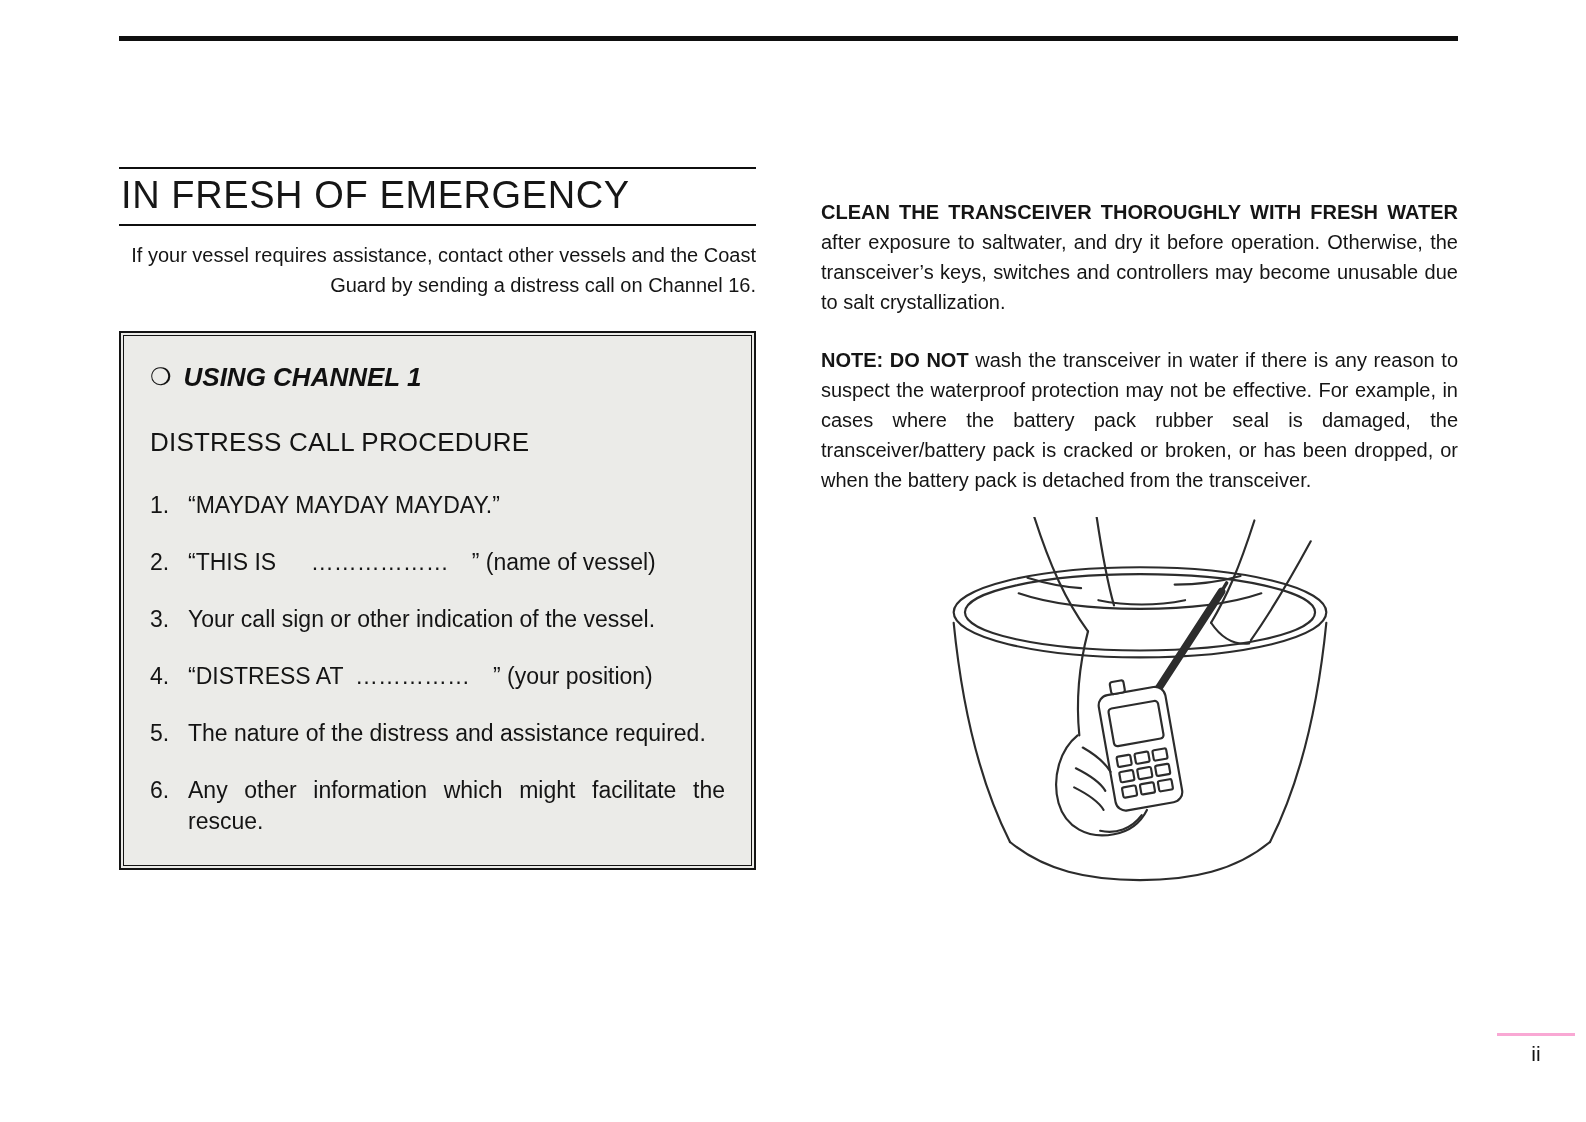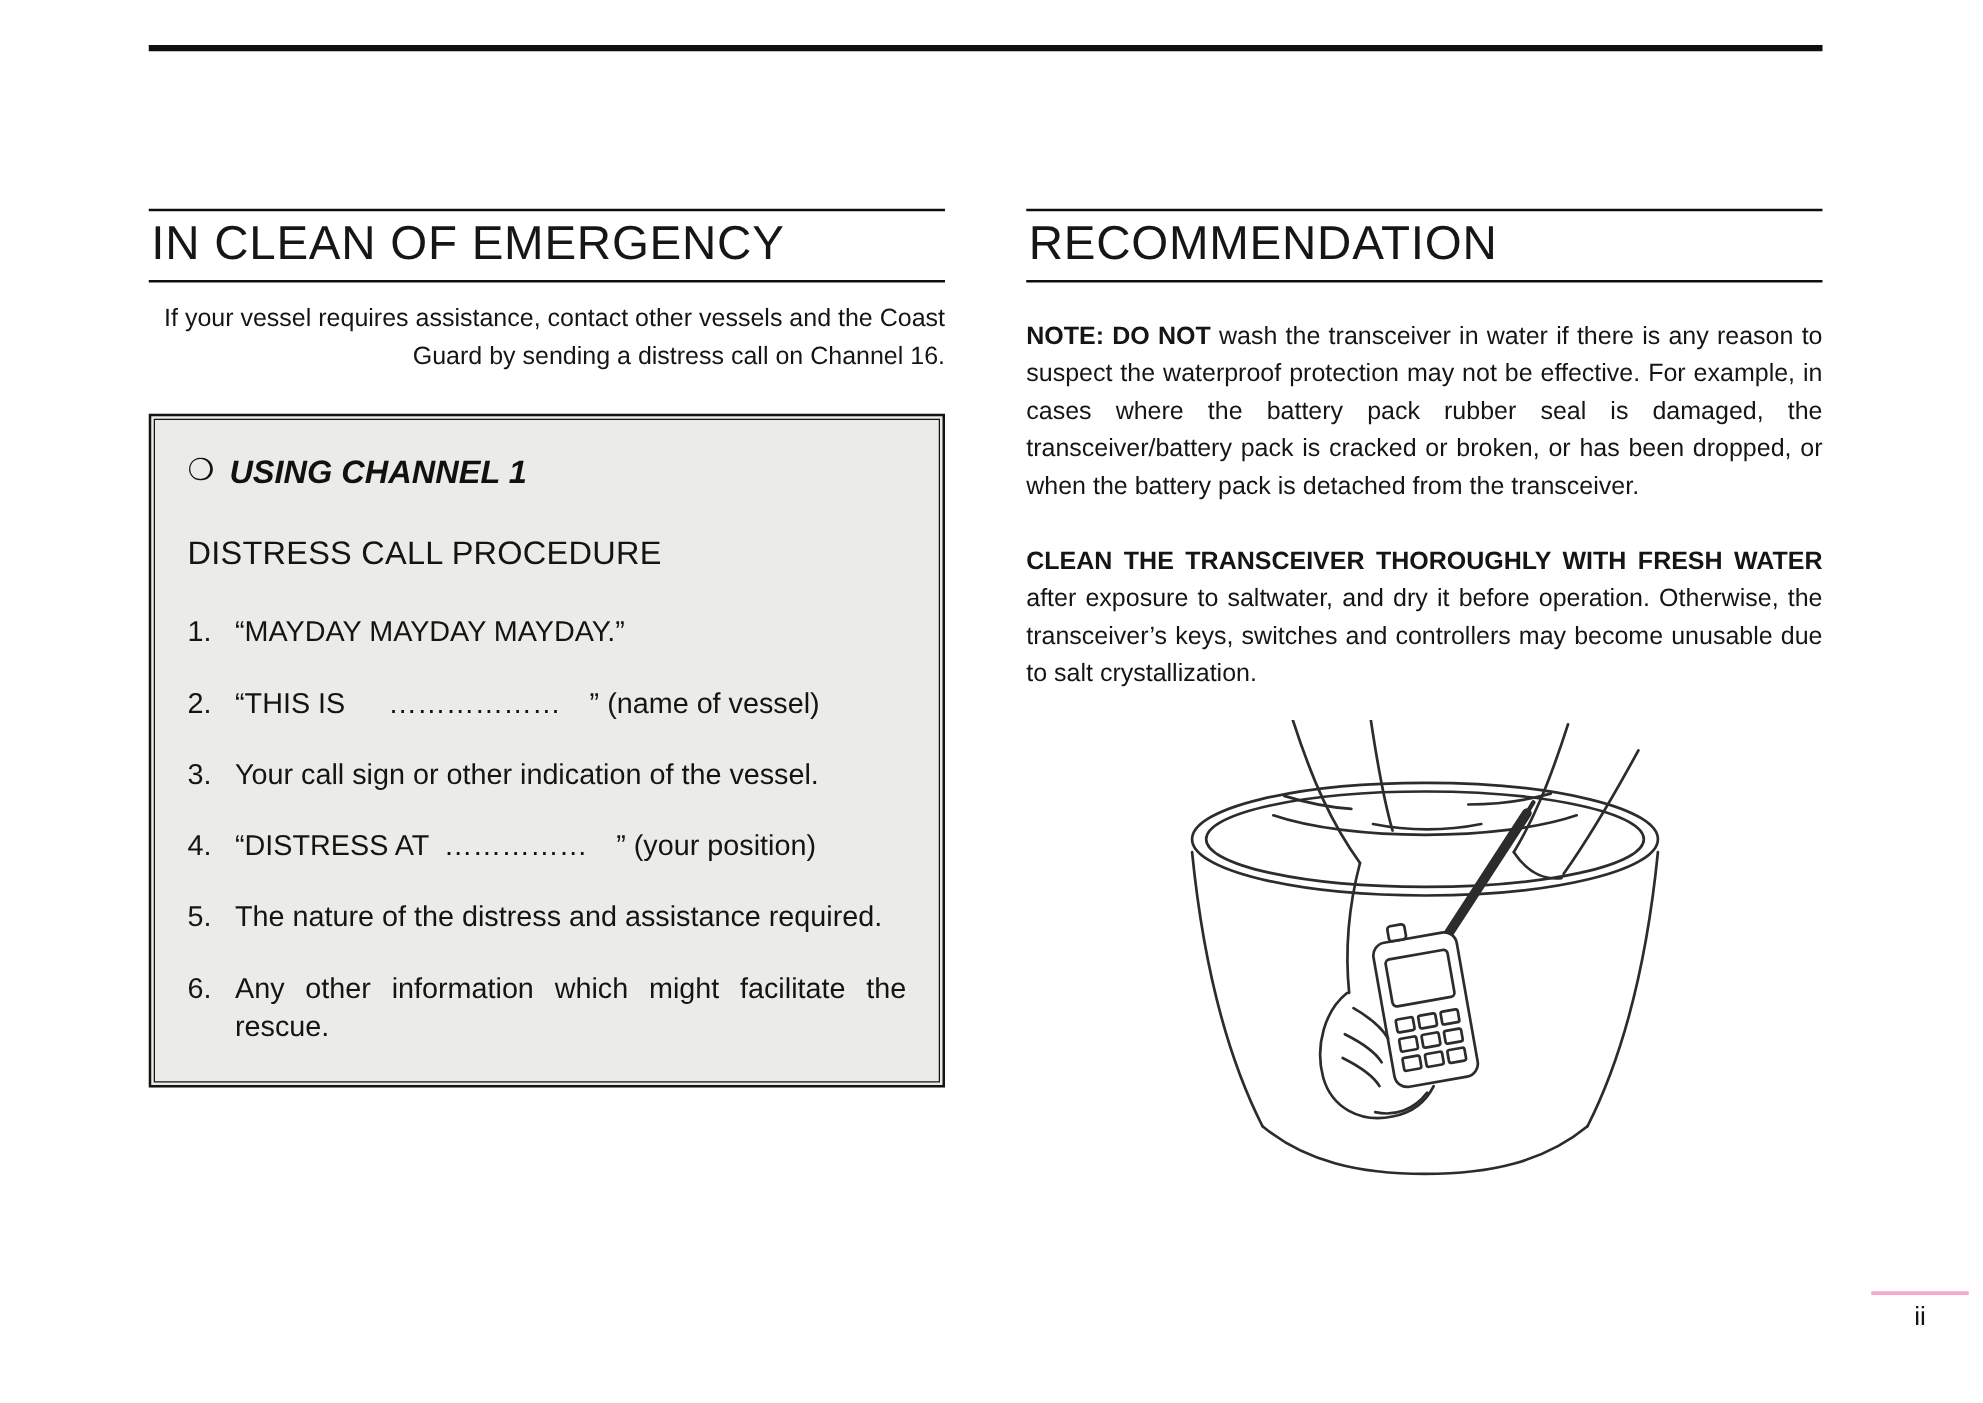--- a/index.html
+++ b/index.html
@@ -85,21 +85,21 @@
     text-align:center;
     font-size:21px; padding-top:6px; color:#141414;
   }
 </style>
 </head>
 <body>
 
 <div class="top-rule"></div>
 
 <div class="col col-left">
-  <h1 class="section-heading">IN CLEAN OF EMERGENCY</h1>
+  <h1 class="section-heading">IN FRESH OF EMERGENCY</h1>
 
   <p class="intro">If your vessel requires assistance, contact other vessels and the Coast Guard by sending a distress call on Channel 16.</p>
 
   <div class="distress-box">
     <div class="inner">
       <div class="box-sub">
         <span class="bullet">❍</span>
         <span>USING CHANNEL 1</span>
       </div>
 
@@ -129,25 +129,24 @@
         <div class="item">
           <span class="num">6.</span>
           <span class="txt">Any other information which might facilitate the rescue.</span>
         </div>
       </div>
     </div>
   </div>
 </div>
 
 <div class="col col-right">
-  <h1 class="section-heading">RECOMMENDATION</h1>
+
+  <p class="para"><b>CLEAN THE TRANSCEIVER THOROUGHLY WITH FRESH WATER</b><span> after exposure to saltwater, and dry it before operation. Otherwise, the transceiver’s keys, switches and controllers may become unusable due to salt crystallization.</span></p>
 
   <p class="para second"><b>NOTE: DO NOT</b><span> wash the transceiver in water if there is any reason to suspect the waterproof protection may not be effective. For example, in cases where the battery pack rubber seal is damaged, the transceiver/battery pack is cracked or broken, or has been dropped, or when the battery pack is detached from the transceiver.</span></p>
-
-  <p class="para"><b>CLEAN THE TRANSCEIVER THOROUGHLY WITH FRESH WATER</b><span> after exposure to saltwater, and dry it before operation. Otherwise, the transceiver’s keys, switches and controllers may become unusable due to salt crystallization.</span></p>
 
   <div class="figure-wrap">
     <svg width="520" height="390" viewBox="0 0 600 450">
       <g stroke="#2c2c2c" stroke-width="2.5" fill="none" stroke-linecap="round" stroke-linejoin="round">
 
         <g>
           <path d="M178,0 C196,56 214,96 240,132"></path>
           <path d="M250,0 C256,40 262,74 270,102"></path>
           <path d="M240,132 C230,170 226,212 230,252"></path>
         </g>

